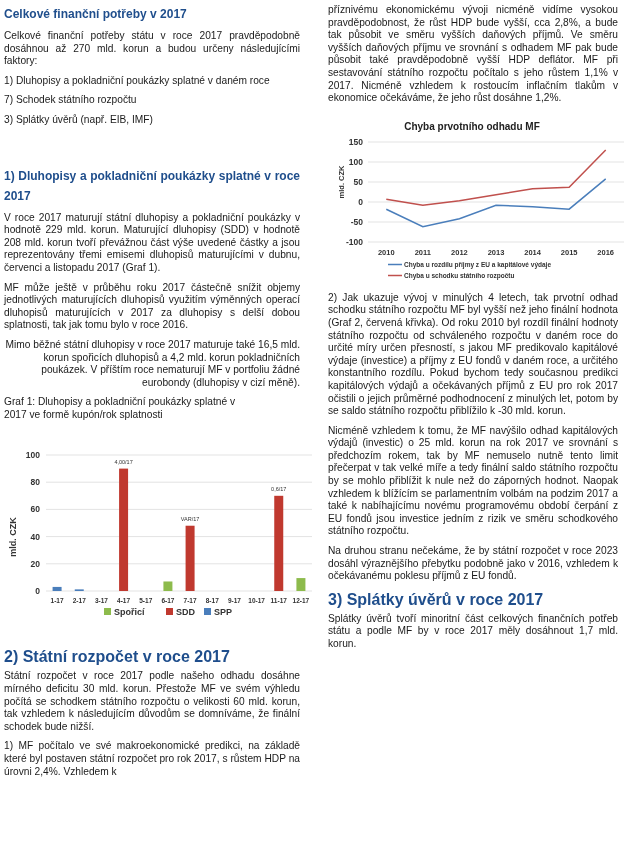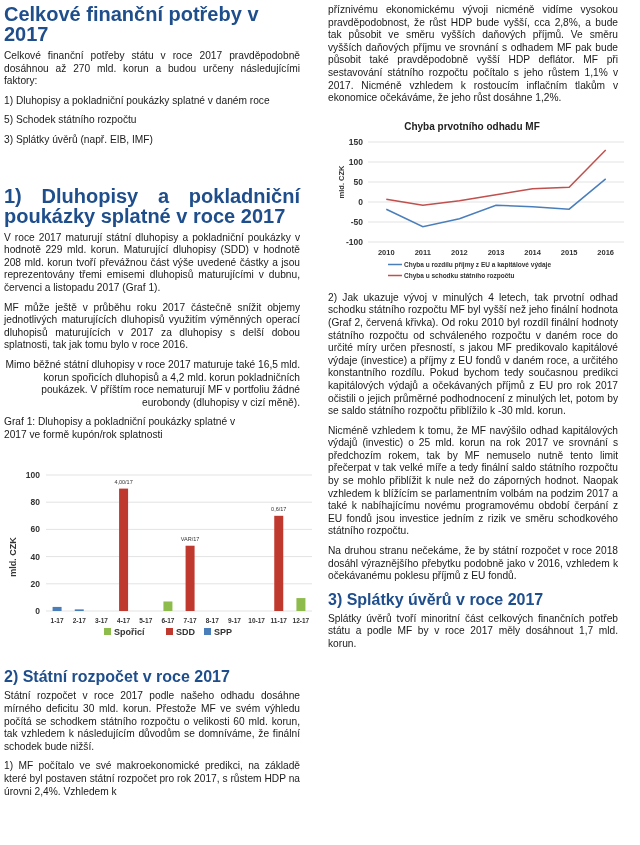--- a/index.html
+++ b/index.html
@@ -3,34 +3,34 @@
 <meta charset="utf-8">
 <style>
   html, body { margin: 0; padding: 0; background: #ffffff; }
   body {
     width: 640px; height: 845px; overflow: hidden; position: relative;
     font-family: "Liberation Sans", sans-serif; color: #1a1a1a;
   }
   .col { position: absolute; top: 0; }
   .col-left { left: 4px; width: 296px; }
   .col-right { left: 328px; width: 290px; }
-  .h1 { color: #1f4e8c; font-weight: bold; font-size: 20px; margin: 4px 0 6px 0; line-height: 20px; }
+  .h1 { color: #1f4e8c; font-weight: bold; font-size: 12px; margin: 4px 0 6px 0; line-height: 20px; }
   .h2 { color: #1f4e8c; font-weight: bold; font-size: 16px; margin: 0 0 4px 0; line-height: 19px; }
   p { margin: 0 0 7px 0; font-size: 10.2px; line-height: 12.6px; text-align: justify; }
   .caption { font-size: 10.2px; line-height: 12.6px; margin: 0 0 4px 0; }
   svg text { font-family: "Liberation Sans", sans-serif; }
 </style>
 </head>
 <body>
 
 <div class="col col-left">
   <div class="h1">Celkové finanční potřeby v 2017</div>
   <p>Celkové finanční potřeby státu v roce 2017 pravděpodobně dosáhnou až 270 mld. korun a budou určeny následujícími faktory:</p>
   <p style="text-align:left">1) Dluhopisy a pokladniční poukázky splatné v daném roce</p>
-  <p>5) Schodek státního rozpočtu</p>
+  <p>7) Schodek státního rozpočtu</p>
   <p>3) Splátky úvěrů (např. EIB, IMF)</p>
 
   <div class="h1" style="margin-top:39px;text-align:justify">1) Dluhopisy a pokladniční poukázky splatné v roce 2017</div>
   <p>V roce 2017 maturují státní dluhopisy a pokladniční poukázky v hodnotě 229 mld. korun. Maturující dluhopisy (SDD) v hodnotě 208 mld. korun tvoří převážnou část výše uvedené částky a jsou reprezentovány třemi emisemi dluhopisů maturujícími v dubnu, červenci a listopadu 2017 (Graf 1).</p>
   <p>MF může ještě v průběhu roku 2017 částečně snížit objemy jednotlivých maturujících dluhopisů využitím výměnných operací dluhopisů maturujících v 2017 za dluhopisy s delší dobou splatnosti, tak jak tomu bylo v roce 2016.</p>
   <p style="text-align:right">Mimo běžné státní dluhopisy v roce 2017 maturuje také 16,5 mld. korun spořicích dluhopisů a 4,2 mld. korun pokladničních poukázek. V příštím roce nematurují MF v portfoliu žádné eurobondy (dluhopisy v cizí měně).</p>
   <div class="caption" style="width:250px">Graf 1: Dluhopisy a pokladniční poukázky splatné v 2017 ve formě kupón/rok splatnosti</div>
 
   <svg width="310" height="200" viewBox="0 0 310 200" style="display:block;margin-top:26px">
     <g id="bar-grid">
@@ -123,17 +123,17 @@
     <g id="line-legend">
         <line x1="56" x2="70" y1="152.5" y2="152.5" stroke="#4a7ebb" stroke-width="1.5"></line>
         <text x="72" y="155" font-size="6.5" font-weight="bold" fill="#333">Chyba u rozdílu příjmy z EU a kapitálové výdaje</text>
         <line x1="56" x2="70" y1="163.5" y2="163.5" stroke="#c0504d" stroke-width="1.5"></line>
         <text x="72" y="166" font-size="6.5" font-weight="bold" fill="#333">Chyba u schodku státního rozpočtu</text>
       </g>
   </svg>
 
   <p>2) Jak ukazuje vývoj v minulých 4 letech, tak prvotní odhad schodku státního rozpočtu MF byl vyšší než jeho finální hodnota (Graf 2, červená křivka). Od roku 2010 byl rozdíl finální hodnoty státního rozpočtu od schváleného rozpočtu v daném roce do určité míry určen přesností, s jakou MF predikovalo kapitálové výdaje (investice) a příjmy z EU fondů v daném roce, a určitého konstantního rozdílu. Pokud bychom tedy současnou predikci kapitálových výdajů a očekávaných příjmů z EU pro rok 2017 očistili o jejich průměrné podhodnocení z minulých let, potom by se saldo státního rozpočtu přiblížilo k -30 mld. korun.</p>
   <p>Nicméně vzhledem k tomu, že MF navýšilo odhad kapitálových výdajů (investic) o 25 mld. korun na rok 2017 ve srovnání s předchozím rokem, tak by MF nemuselo nutně tento limit přečerpat v tak velké míře a tedy finální saldo státního rozpočtu by se mohlo přiblížit k nule než do záporných hodnot. Naopak vzhledem k blížícím se parlamentním volbám na podzim 2017 a také k nabíhajícímu novému programovému období čerpání z EU fondů jsou investice jedním z rizik ve směru schodkového státního rozpočtu.</p>
-  <p>Na druhou stranu nečekáme, že by státní rozpočet v roce 2018 dosáhl výraznějšího přebytku podobně jako v 2016, vzhledem k očekávanému poklesu příjmů z EU fondů.</p>
+  <p>Na druhou stranu nečekáme, že by státní rozpočet v roce 2023 dosáhl výraznějšího přebytku podobně jako v 2016, vzhledem k očekávanému poklesu příjmů z EU fondů.</p>
 
   <div class="h2" style="margin-top:4px">3) Splátky úvěrů v roce 2017</div>
   <p>Splátky úvěrů tvoří minoritní část celkových finančních potřeb státu a podle MF by v roce 2017 měly dosáhnout 1,7 mld. korun.</p>
 </div>
 
 </body></html>

